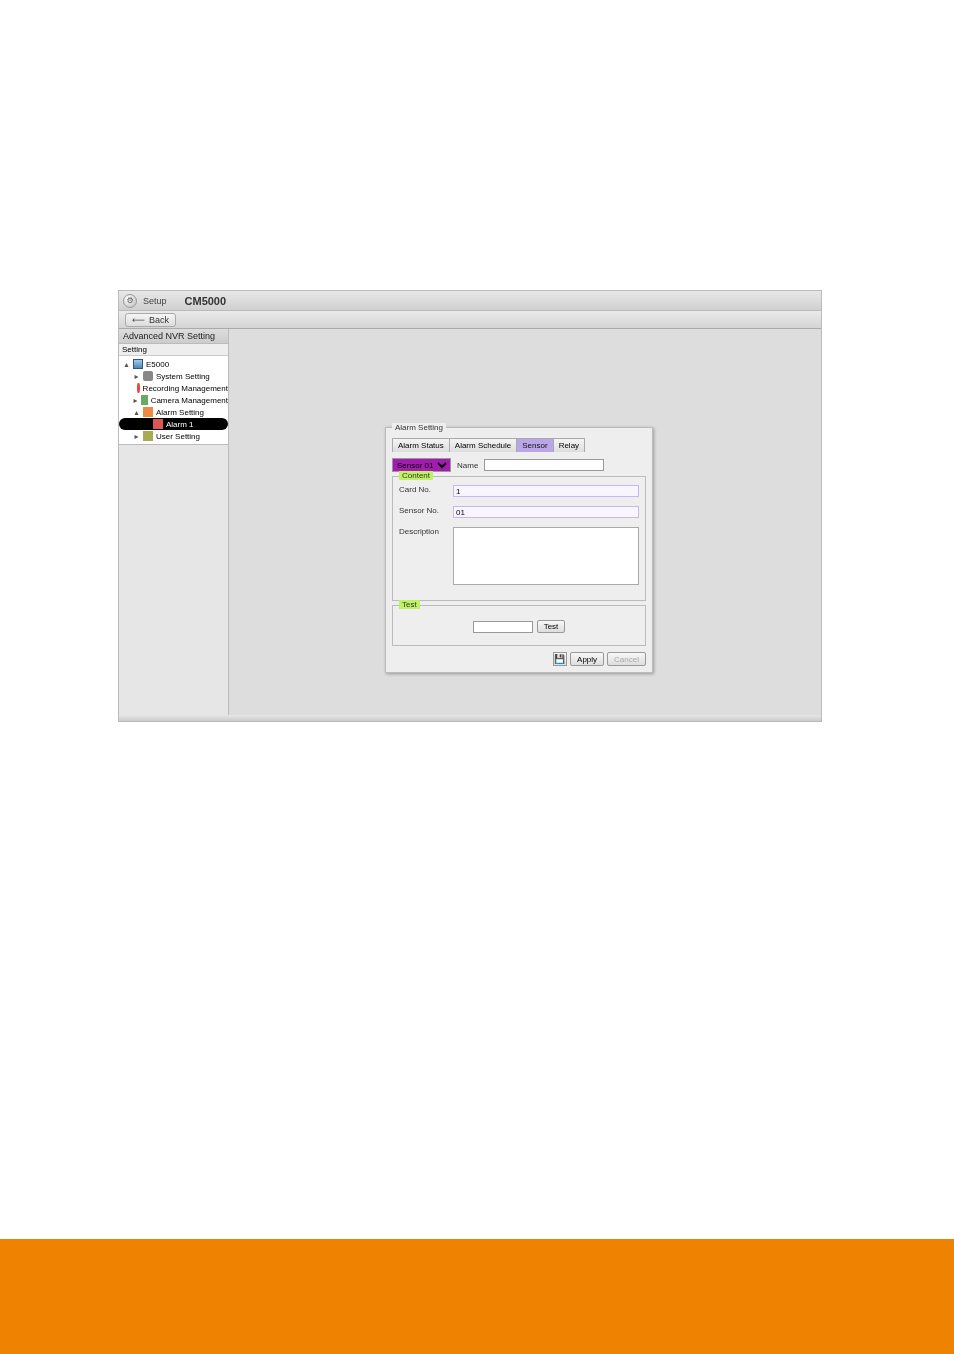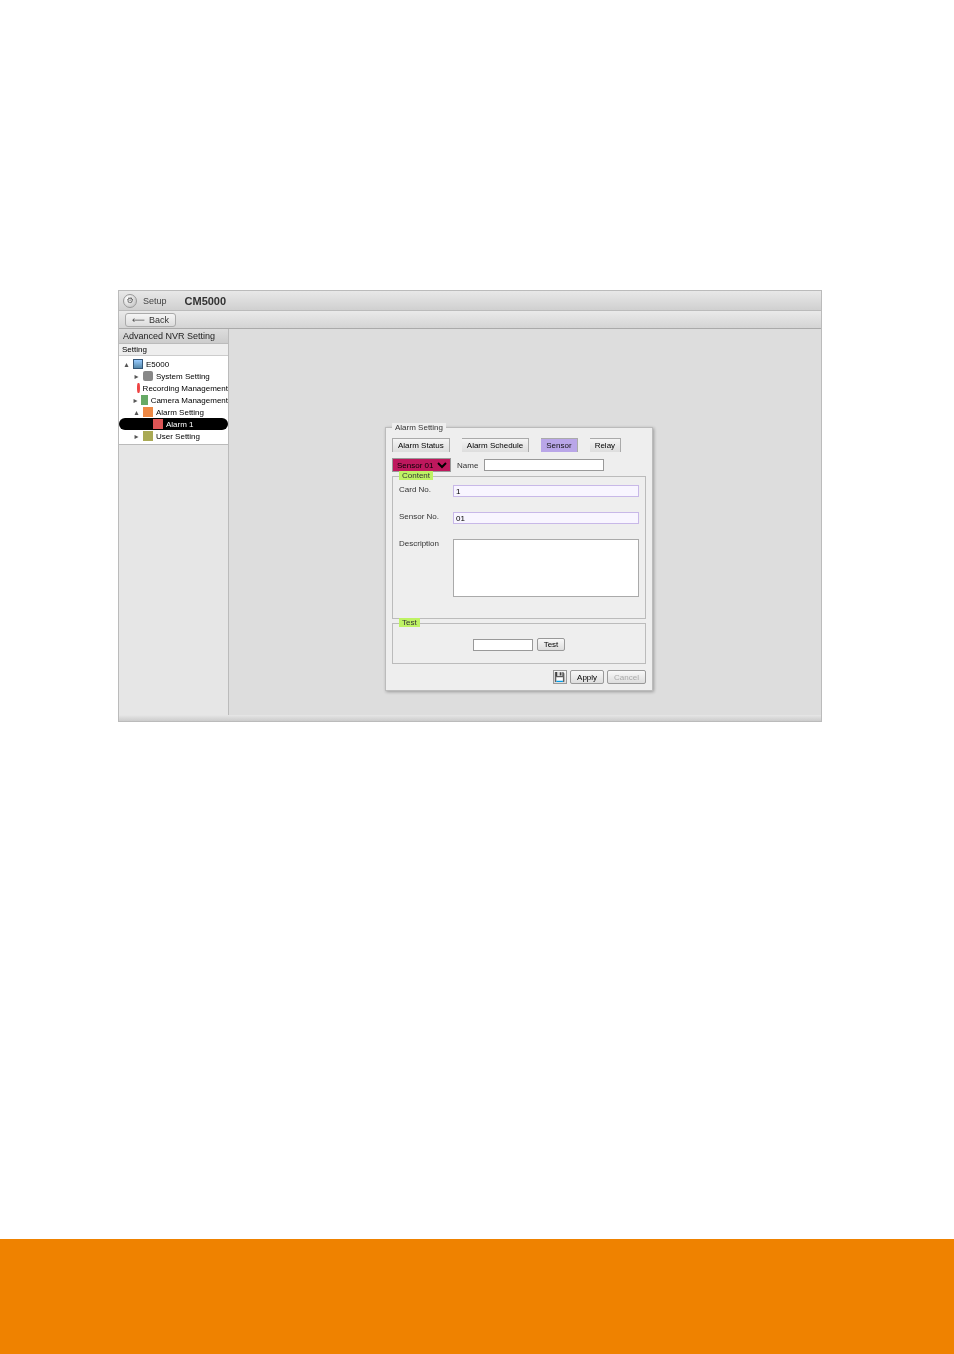--- a/index.html
+++ b/index.html
@@ -141,21 +141,21 @@
       padding: 0 3px;
       font-size: 8px;
       color: #333;
     }
     .panel-body {
       padding: 10px 6px 6px 6px;
     }
 
     .tabs {
       display: flex;
-      gap: 12px;
+      gap: 0;
       margin-bottom: 6px;
     }
     .tab {
       font-size: 8px;
       padding: 2px 5px;
       background: linear-gradient(#f4f4f4, #ddd);
       border: 1px solid #aaa;
       border-bottom: none;
       cursor: pointer;
     }
@@ -168,21 +168,21 @@
     .row {
       display: flex;
       align-items: center;
       gap: 6px;
       margin-bottom: 4px;
     }
     .lbl { font-size: 8px; color: #333; width: 42px; }
     select.small {
       font-size: 8px;
       height: 14px;
-      background: #be185d;
+      background: #a21caf;
       border: 1px solid #999;
     }
     input.txt {
       font-size: 8px;
       height: 12px;
       border: 1px solid #999;
       background: #fff;
       padding: 0 2px;
     }
     input.name { width: 120px; }
@@ -199,21 +199,21 @@
       left: 6px;
       background: #bef264;
       padding: 0 3px;
       font-size: 8px;
       color: #333;
     }
     .field-row {
       display: flex;
       align-items: flex-start;
       gap: 6px;
-      margin-bottom: 15px;
+      margin-bottom: 9px;
     }
     .flabel { font-size: 8px; color: #333; width: 48px; }
     .fval {
       font-size: 8px;
       background: #f8f5ff;
       border: 1px solid #c8b8e8;
       flex: 1;
       height: 12px;
       padding: 0 2px;
     }

